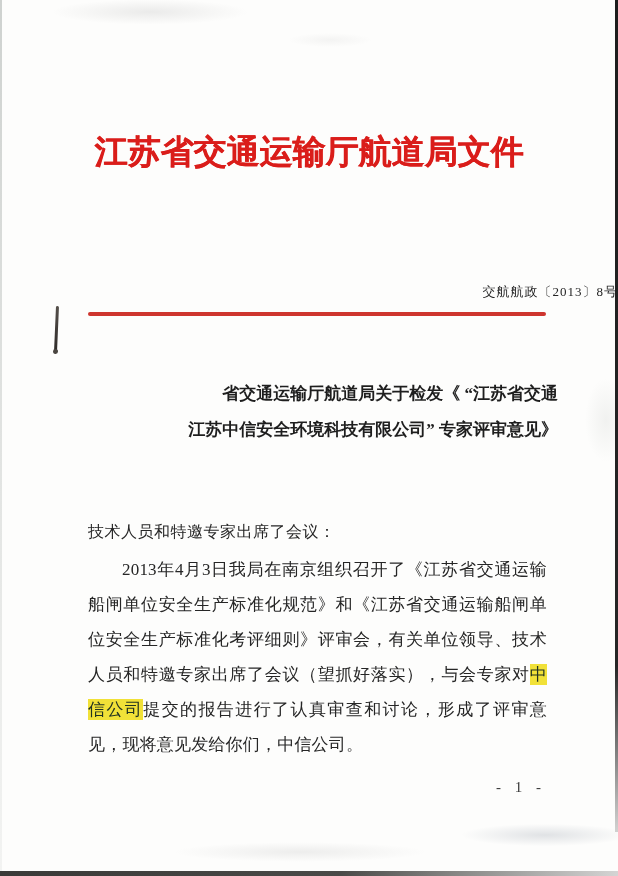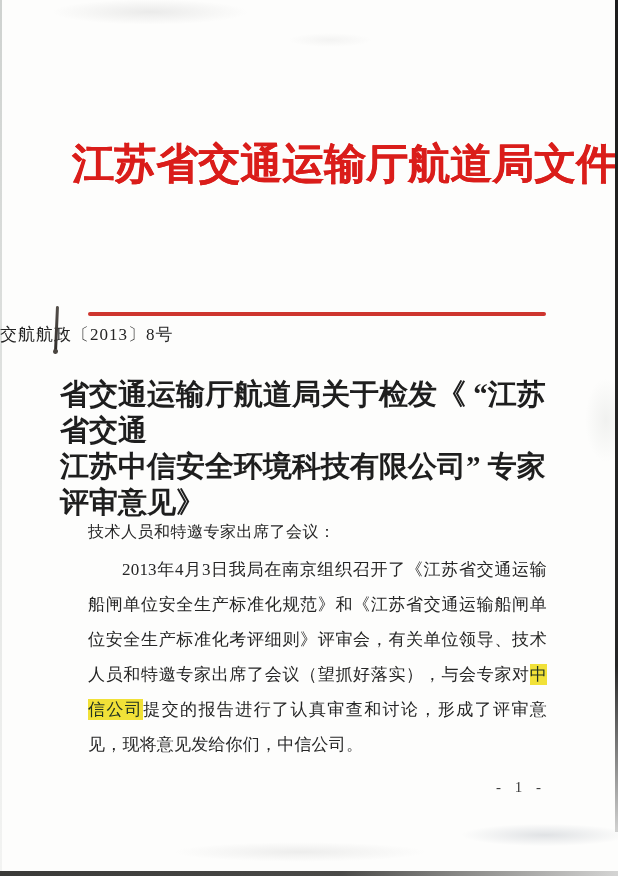--- a/index.html
+++ b/index.html
@@ -57,58 +57,57 @@
     content: "";
     position: absolute;
     left: -1px; bottom: -2px;
     width: 5px; height: 5px;
     border-radius: 50%;
     background: #4a4540;
   }
 
   .banner-title {
     position: absolute;
-    top: 136px;
+    top: 130px;
     left: 0;
     width: 100%;
-    text-align: right;
-    font-size: 42px;
+    text-align: center;
+    font-size: 33px;
     font-weight: bold;
     letter-spacing: 0px;
     color: #da1d1a;
     text-shadow: 0.5px 0 0 #da1d1a;
     white-space: nowrap;
   }
   .doc-number {
     position: absolute;
     top: 283px;
     left: 0;
     width: 100%;
-    text-align: left;
-    font-size: 17px;
+    text-align: right;
+    font-size: 13px;
     color: #242424;
     letter-spacing: 1px;
-    margin-top: 40px;
   }
   .red-rule {
     position: absolute;
     top: 312px;
     left: 88px;
     width: 458px;
     height: 4px;
     background: #ce352e;
     border-radius: 2px;
   }
   .doc-title {
     position: absolute;
     top: 376px;
     left: 60px;
     width: 498px;
-    text-align: left;
-    font-size: 29px;
+    text-align: right;
+    font-size: 17px;
     font-weight: bold;
     line-height: 36px;
     color: #1e1e1e;
   }
   .addressee {
     position: absolute;
     top: 522px;
     left: 88px;
     font-size: 16px;
     color: #262626;

